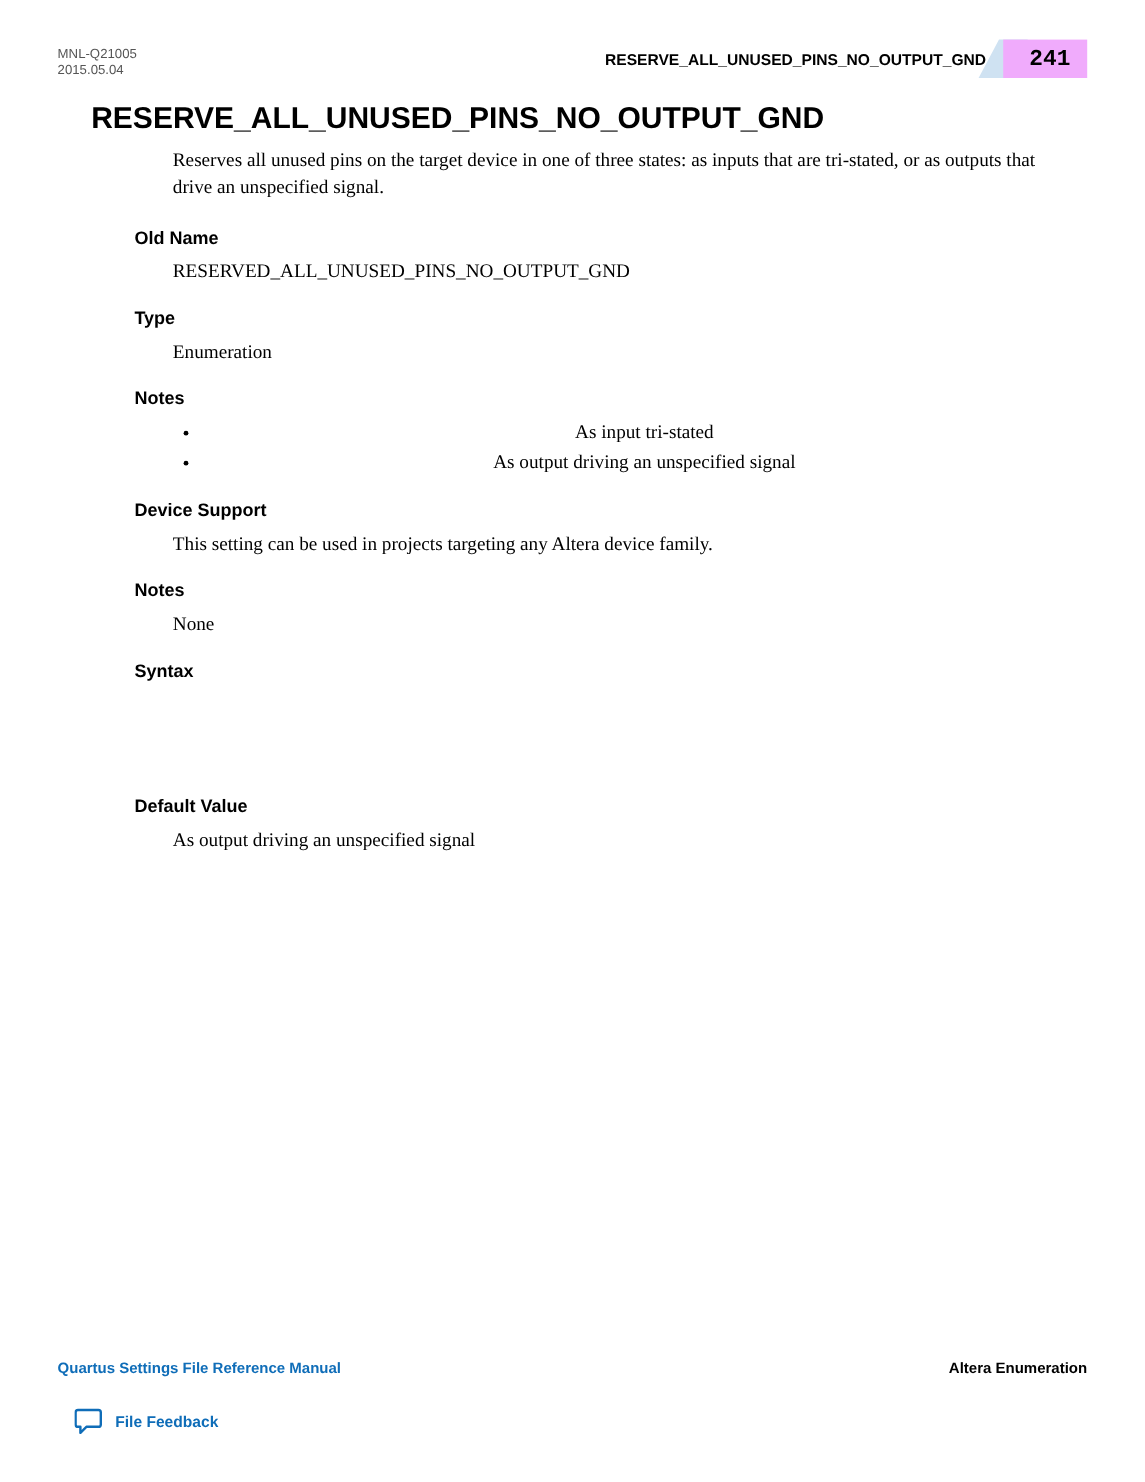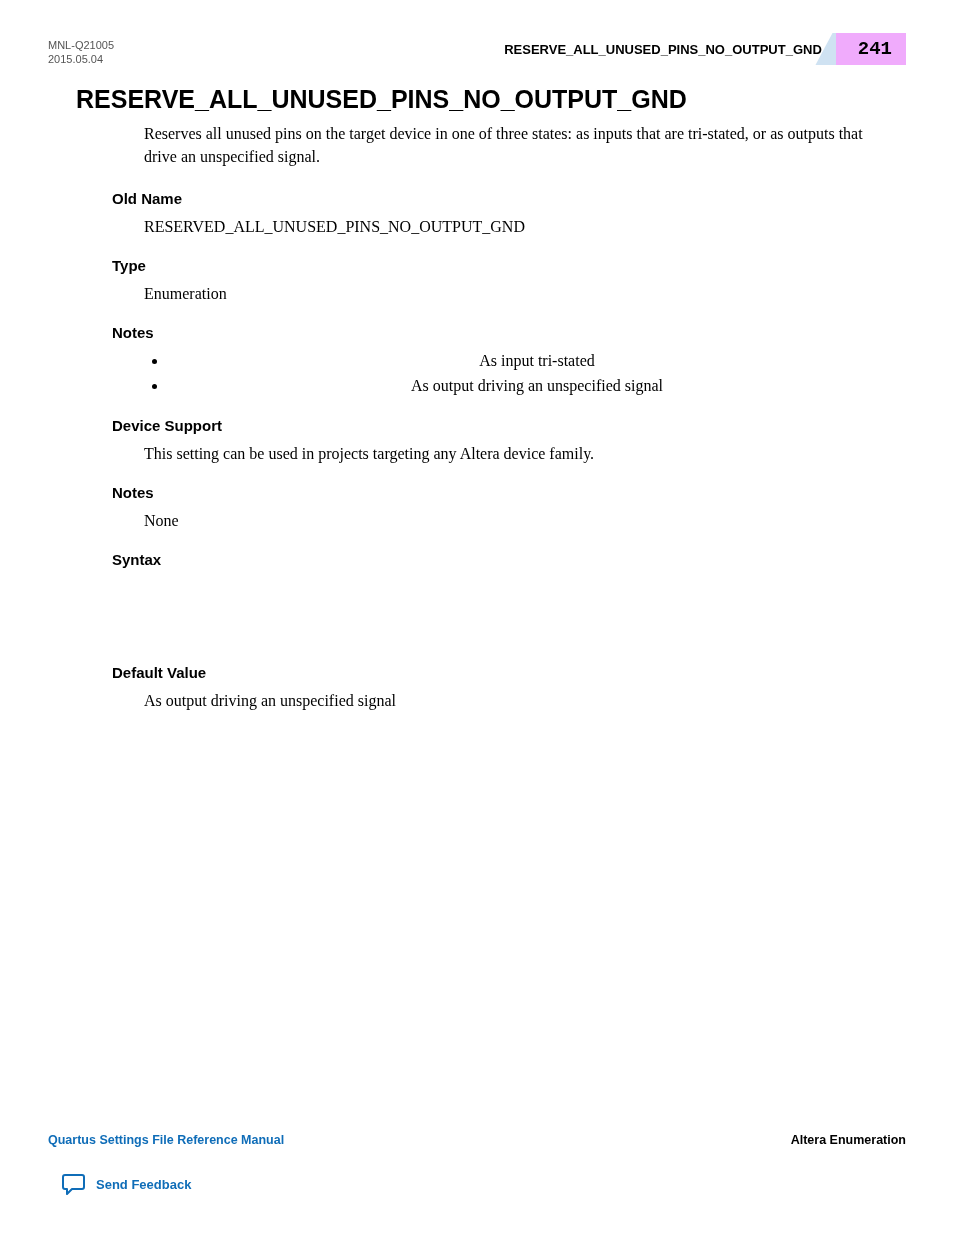--- a/index.html
+++ b/index.html
@@ -182,14 +182,14 @@
   <span class="left">Quartus Settings File Reference Manual</span>
   <span class="right">Altera Enumeration</span>
 </div>
 
 <div class="feedback">
   <span>
     <svg width="24" height="22" viewBox="0 0 24 22">
       <path d="M3 2 h17 a2 2 0 0 1 2 2 v10 a2 2 0 0 1 -2 2 h-10 l-5 5 v-5 h-2 a2 2 0 0 1 -2 -2 v-10 a2 2 0 0 1 2 -2 z" fill="none" stroke="#0f6db8" stroke-width="2" stroke-linejoin="round"></path>
     </svg>
   </span>
-  <span>Send Feedback</span>
+  <span>File Feedback</span>
 </div>
 
 </body></html>

